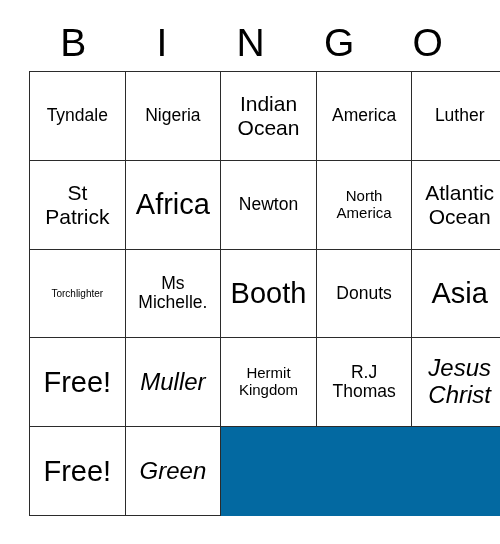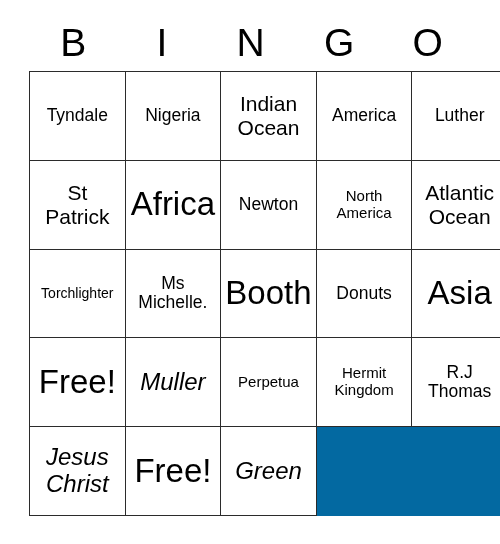--- a/index.html
+++ b/index.html
@@ -72,26 +72,26 @@
     overflow: hidden;
   }
   .cell-text {
     display: block;
     line-height: 1.12;
     color: #000000;
     white-space: pre-line;
   }
 
   
-  .sz-xs  { font-size: 14px; }
+  .sz-xs  { font-size: 10px; }
   .sz-s   { font-size: 15px; }
   .sz-m   { font-size: 17.5px; }
   .sz-l   { font-size: 21px; }
   .sz-xl  { font-size: 24px; font-style: italic; }
-  .sz-xxl { font-size: 33px; }
+  .sz-xxl { font-size: 29px; }
 </style>
 </head>
 <body>
 
 <div id="card">
 
   <div id="header">
     <div class="header-cell">B</div>
     <div class="header-cell">I</div>
     <div class="header-cell">N</div>
@@ -154,23 +154,20 @@
     <div class="cell">
         <span class="cell-text sz-xxl">Asia</span>
       </div>
     <div class="cell">
         <span class="cell-text sz-xxl">Free!</span>
       </div>
     <div class="cell">
         <span class="cell-text sz-xl">Muller</span>
       </div>
     <div class="cell">
-        <span class="cell-text sz-s">Perpetua</span>
-      </div>
-    <div class="cell">
         <span class="cell-text sz-s">Hermit
 Kingdom</span>
       </div>
 
     <div class="cell">
         <span class="cell-text sz-m">R.J
 Thomas</span>
       </div>
     <div class="cell">
         <span class="cell-text sz-xl">Jesus

